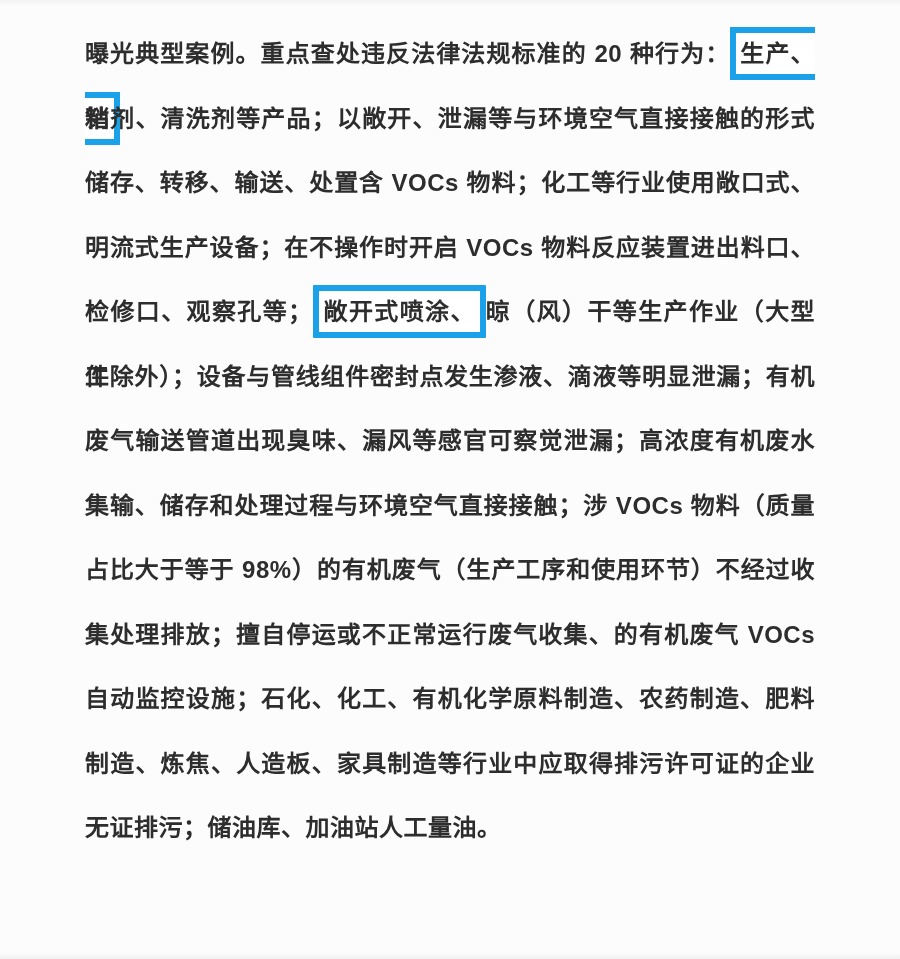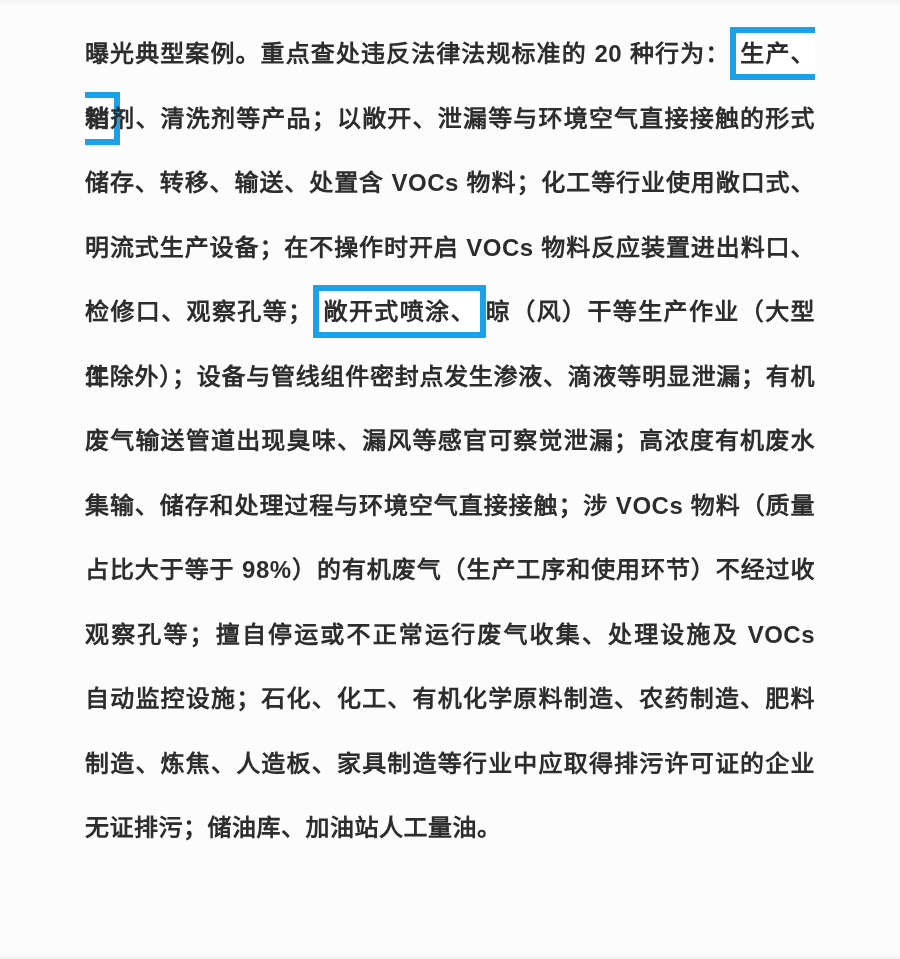--- a/index.html
+++ b/index.html
@@ -54,18 +54,18 @@
   <div class="paragraph">
       <div class="line"><span>曝光典型案例。重点查处违反法律法规标准的 20 种行为：</span><span class="hl">生产、销</span></div>
       <div class="line"><span>粘剂、清洗剂等产品；以敞开、泄漏等与环境空气直接接触的形式</span></div>
       <div class="line"><span>储存、转移、输送、处置含 VOCs 物料；化工等行业使用敞口式、</span></div>
       <div class="line"><span>明流式生产设备；在不操作时开启 VOCs 物料反应装置进出料口、</span></div>
       <div class="line"><span>检修口、观察孔等；</span><span class="hl">敞开式喷涂、</span><span>晾（风）干等生产作业（大型工</span></div>
       <div class="line"><span>件除外）；设备与管线组件密封点发生渗液、滴液等明显泄漏；有机</span></div>
       <div class="line"><span>废气输送管道出现臭味、漏风等感官可察觉泄漏；高浓度有机废水</span></div>
       <div class="line"><span>集输、储存和处理过程与环境空气直接接触；涉 VOCs 物料（质量</span></div>
       <div class="line"><span>占比大于等于 98%）的有机废气（生产工序和使用环节）不经过收</span></div>
-      <div class="line"><span>观察孔等；擅自停运或不正常运行废气收集、处理设施及 VOCs</span></div>
+      <div class="line"><span>集处理排放；擅自停运或不正常运行废气收集、的有机废气 VOCs</span></div>
       <div class="line"><span>自动监控设施；石化、化工、有机化学原料制造、农药制造、肥料</span></div>
       <div class="line"><span>制造、炼焦、人造板、家具制造等行业中应取得排污许可证的企业</span></div>
       <div class="line last"><span>无证排污；储油库、加油站人工量油。</span></div>
     </div>
 </div>
 
 </body></html>

